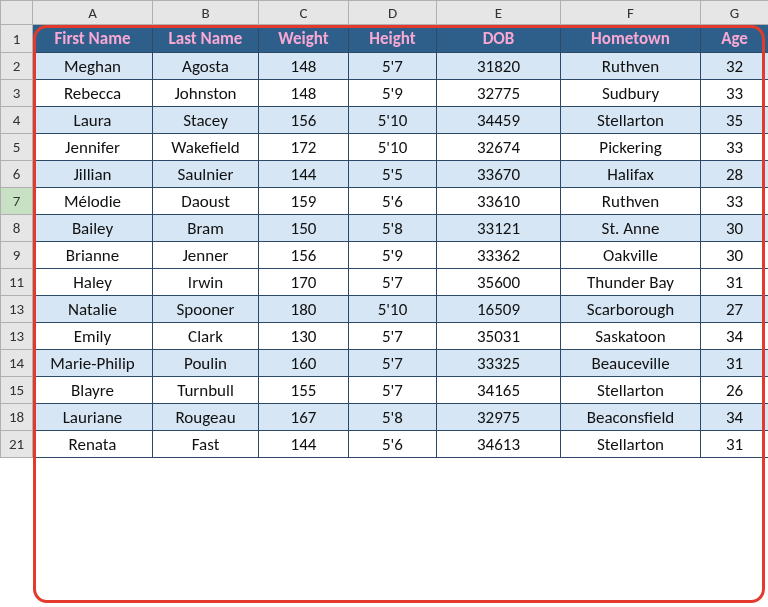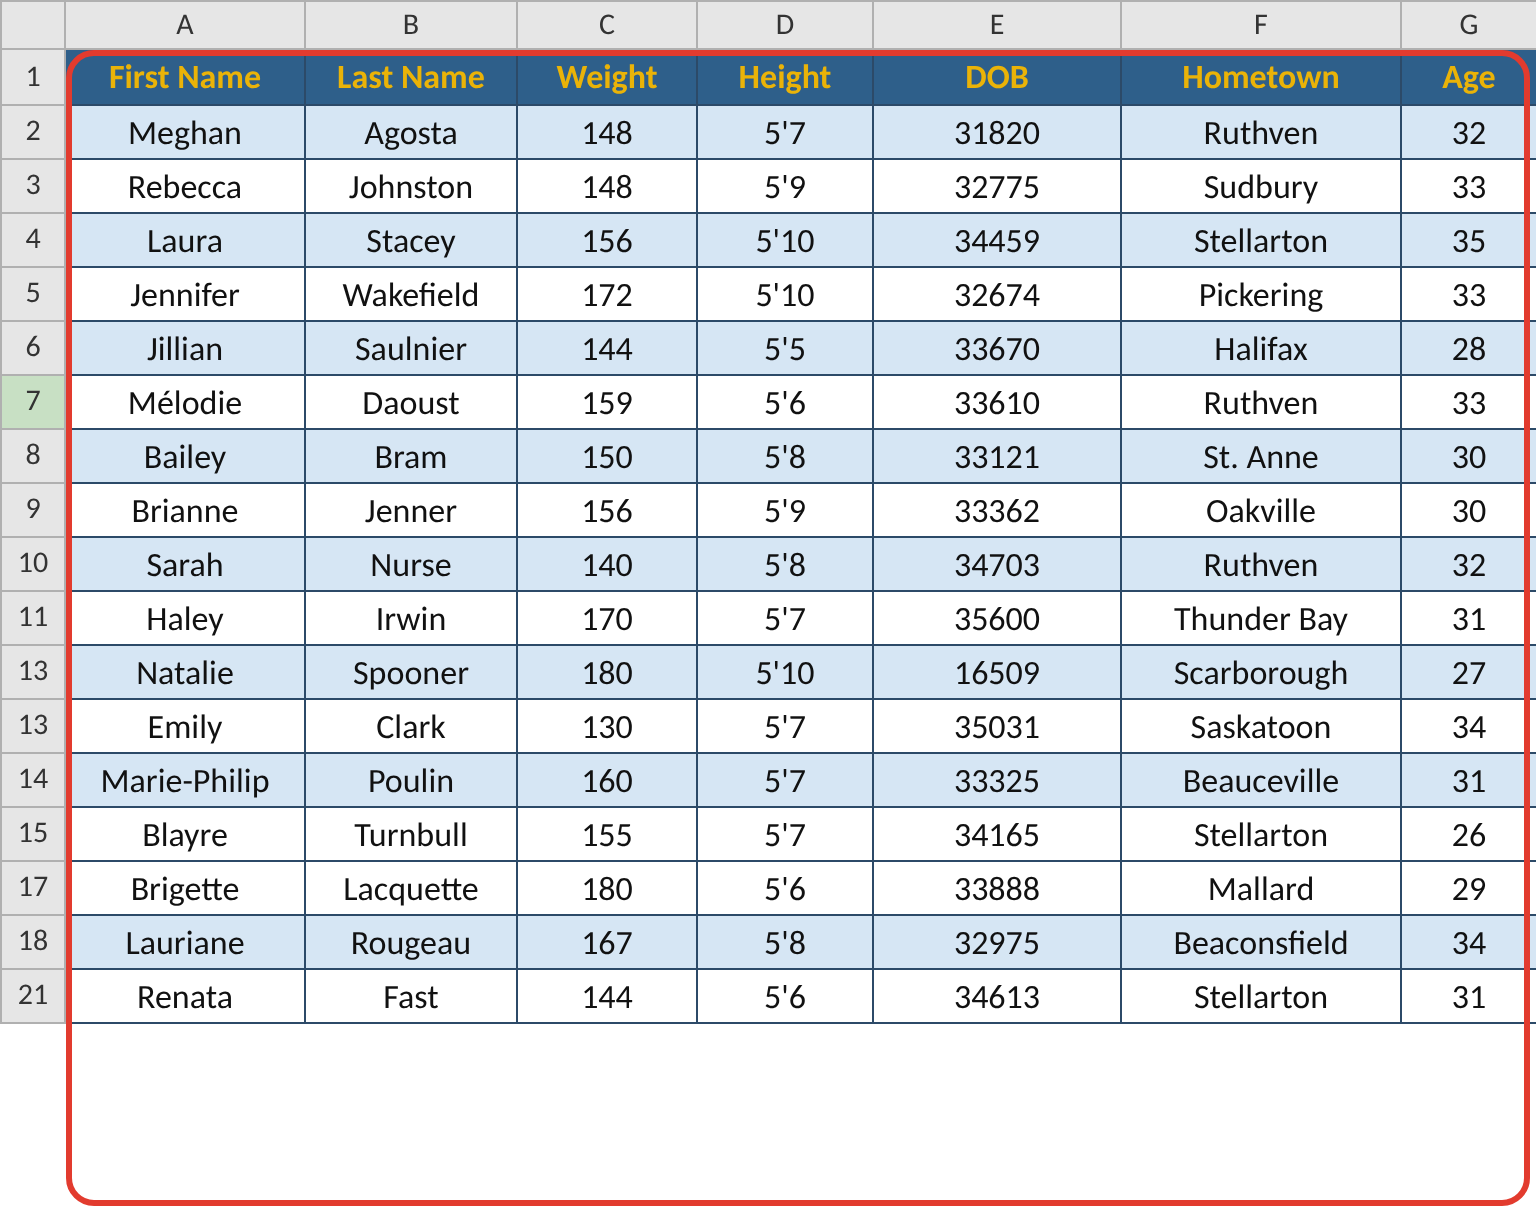--- a/index.html
+++ b/index.html
@@ -54,21 +54,21 @@
     text-align: center;
     font-size: 17px;
     color: #111;
     height: 27px;
     padding: 0 4px;
     overflow: hidden;
     white-space: nowrap;
   }
   tr.hrow td.cell {
     background: #2e5f8a;
-    color: #eab308;
+    color: #f9a8d4;
     font-weight: bold;
     font-size: 17px;
     height: 28px;
   }
   tr.odd td.cell { background: #d6e6f4; }
   tr.even td.cell { background: #ffffff; }
 
   
   .highlight-box {
     position: absolute;
@@ -193,30 +193,20 @@
         <tr class="even">
           <td class="rowhdr">9</td>
           <td class="cell">Brianne</td>
           <td class="cell">Jenner</td>
           <td class="cell">156</td>
           <td class="cell">5'9</td>
           <td class="cell">33362</td>
           <td class="cell">Oakville</td>
           <td class="cell">30</td>
         </tr>
-        <tr class="odd">
-          <td class="rowhdr">10</td>
-          <td class="cell">Sarah</td>
-          <td class="cell">Nurse</td>
-          <td class="cell">140</td>
-          <td class="cell">5'8</td>
-          <td class="cell">34703</td>
-          <td class="cell">Ruthven</td>
-          <td class="cell">32</td>
-        </tr>
         <tr class="even">
           <td class="rowhdr">11</td>
           <td class="cell">Haley</td>
           <td class="cell">Irwin</td>
           <td class="cell">170</td>
           <td class="cell">5'7</td>
           <td class="cell">35600</td>
           <td class="cell">Thunder Bay</td>
           <td class="cell">31</td>
         </tr>
@@ -253,30 +243,20 @@
         <tr class="even">
           <td class="rowhdr">15</td>
           <td class="cell">Blayre</td>
           <td class="cell">Turnbull</td>
           <td class="cell">155</td>
           <td class="cell">5'7</td>
           <td class="cell">34165</td>
           <td class="cell">Stellarton</td>
           <td class="cell">26</td>
         </tr>
-        <tr class="even">
-          <td class="rowhdr">17</td>
-          <td class="cell">Brigette</td>
-          <td class="cell">Lacquette</td>
-          <td class="cell">180</td>
-          <td class="cell">5'6</td>
-          <td class="cell">33888</td>
-          <td class="cell">Mallard</td>
-          <td class="cell">29</td>
-        </tr>
         <tr class="odd">
           <td class="rowhdr">18</td>
           <td class="cell">Lauriane</td>
           <td class="cell">Rougeau</td>
           <td class="cell">167</td>
           <td class="cell">5'8</td>
           <td class="cell">32975</td>
           <td class="cell">Beaconsfield</td>
           <td class="cell">34</td>
         </tr>

